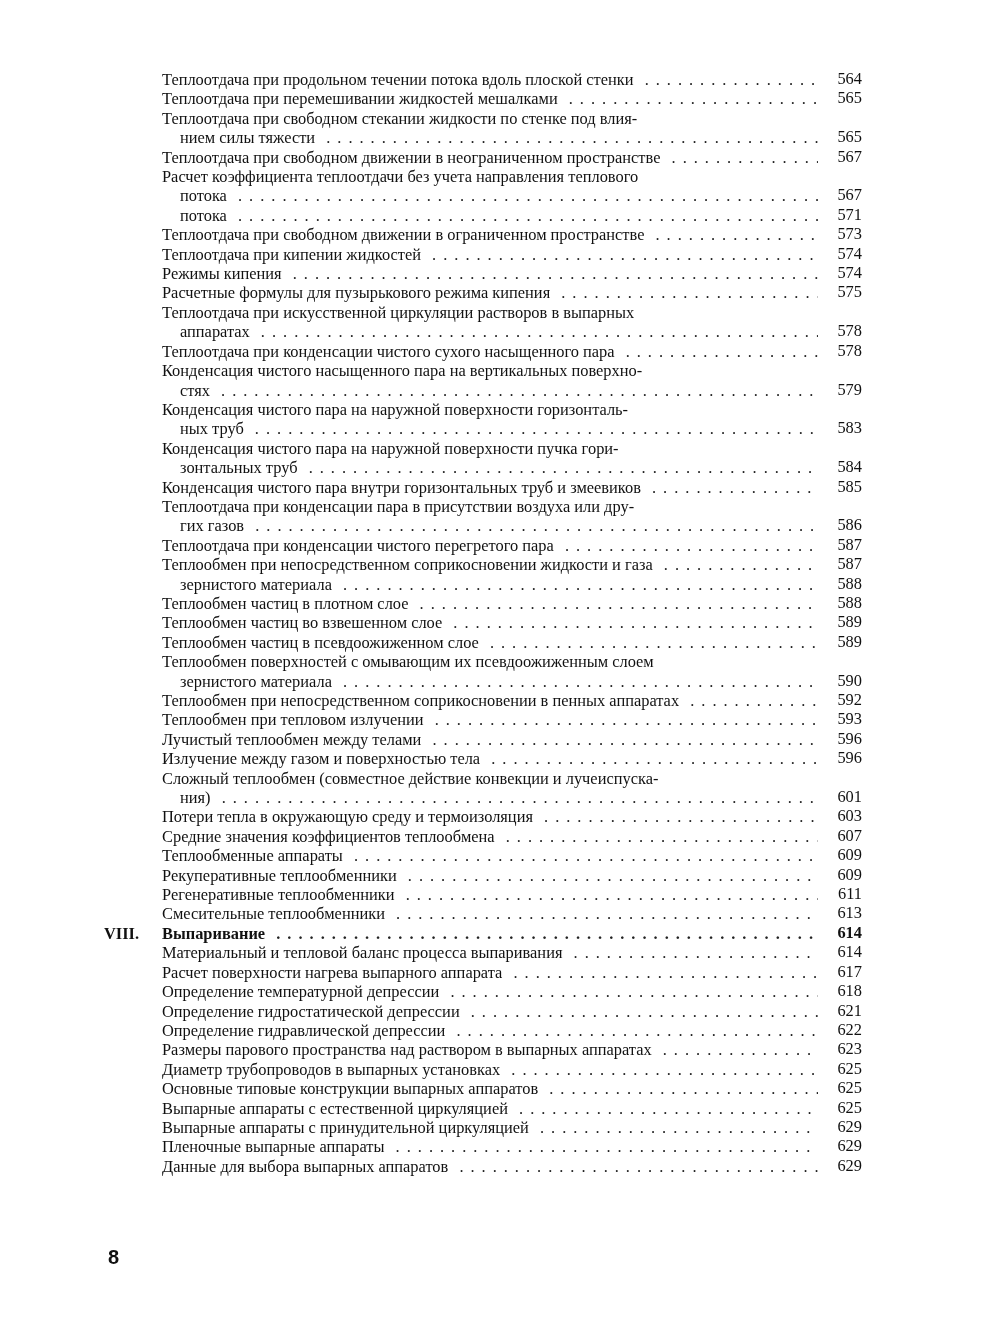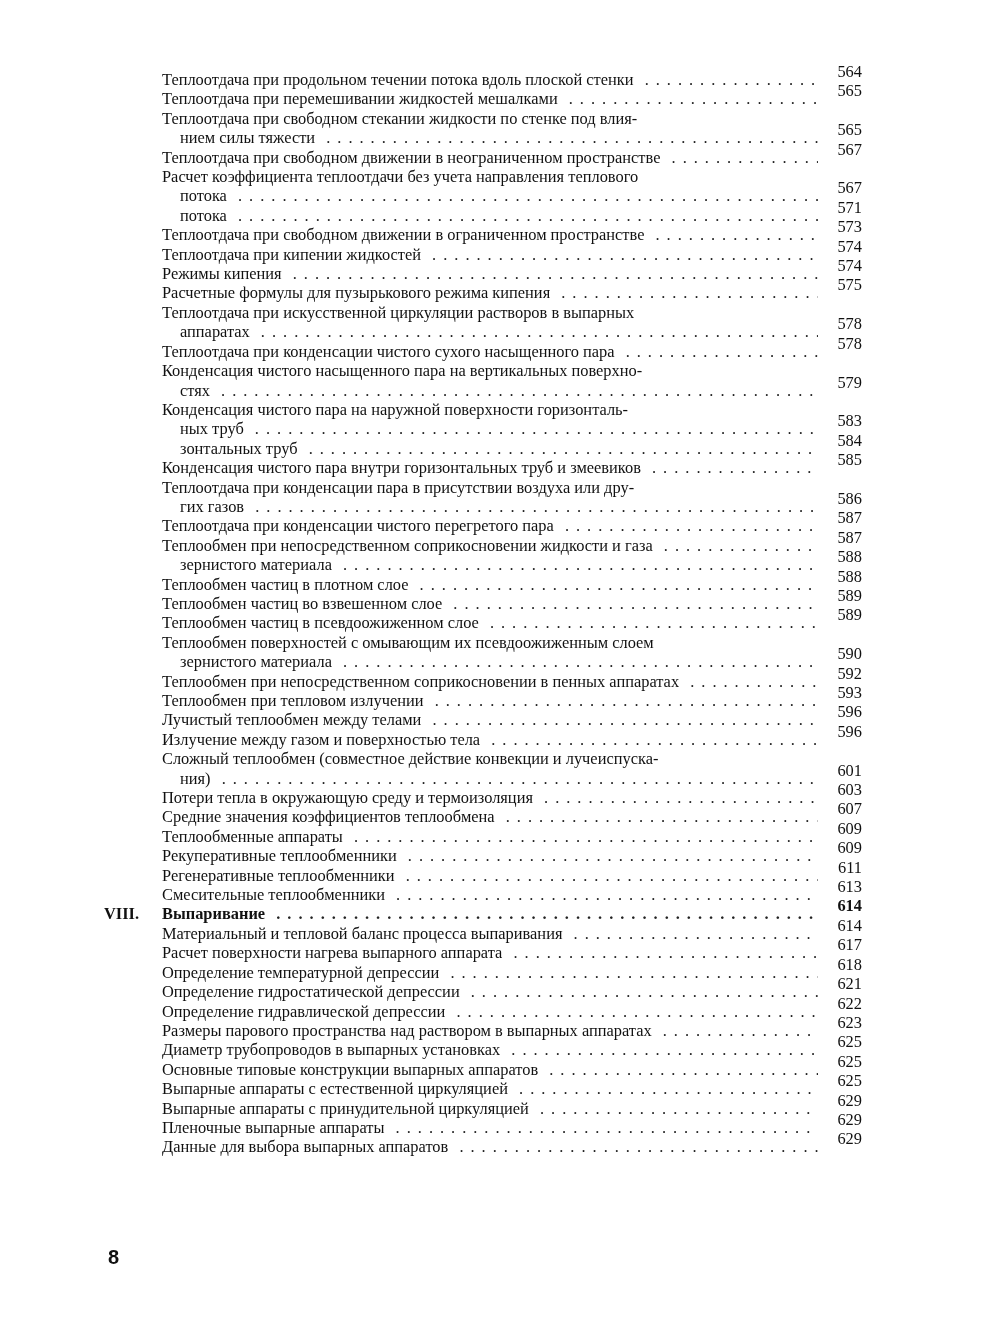--- a/index.html
+++ b/index.html
@@ -1,21 +1,21 @@
 <!DOCTYPE html>
 <html><head>
   <meta charset="utf-8">
   <style>
     html, body { margin: 0; padding: 0; background: #ffffff; }
     body { width: 1000px; height: 1333px; position: relative; overflow: hidden;
            font-family: "Liberation Serif", serif; color: #111; }
     .toc { position: absolute; left: 162px; top: 70px; width: 700px; }
     .entry { position: relative; font-size: 16.4px; line-height: 19.4px; }
     .entry .title { display: block; padding-right: 44px; text-align: justify; }
-    .entry .page { position: absolute; right: 0; bottom: 8px; width: 40px; text-align: right; }
+    .entry .page { position: absolute; right: 0; bottom: 1px; width: 40px; text-align: right; }
     .entry .leader { letter-spacing: 7px; color: #222; }
     .l0 { margin-left: 0; }
     .l0 .cont { padding-left: 18px; }
     .l1 { }
     .l1 .cont { padding-left: 18px; }
     .chapter { margin-left: -58px; font-weight: bold; }
     .chapter .num { display: inline-block; width: 58px; }
     .line { display: block; white-space: nowrap; overflow: hidden; }
     .page-number { position: absolute; left: 108px; top: 1246px; font-family: "Liberation Sans", sans-serif;
                    font-weight: bold; font-size: 20px; }
@@ -108,20 +108,21 @@
     </div>
     <div class="entry l1">
       <span class="title">
         <span class="line"><span>Конденсация чистого пара на наружной поверхности горизонталь-</span></span>
         <span class="line cont"><span>ных труб</span><span class="leader"> ............................................................</span></span>
       </span>
       <span class="page">583</span>
     </div>
     <div class="entry l1">
       <span class="title">
+        <span class="line"><span>Конденсация чистого пара на наружной поверхности пучка гори-</span></span>
         <span class="line cont"><span>зонтальных труб</span><span class="leader"> ............................................................</span></span>
       </span>
       <span class="page">584</span>
     </div>
     <div class="entry l1">
       <span class="title">
         <span class="line"><span>Конденсация чистого пара внутри горизонтальных труб и змеевиков</span><span class="leader"> ............................................................</span></span>
       </span>
       <span class="page">585</span>
     </div>

